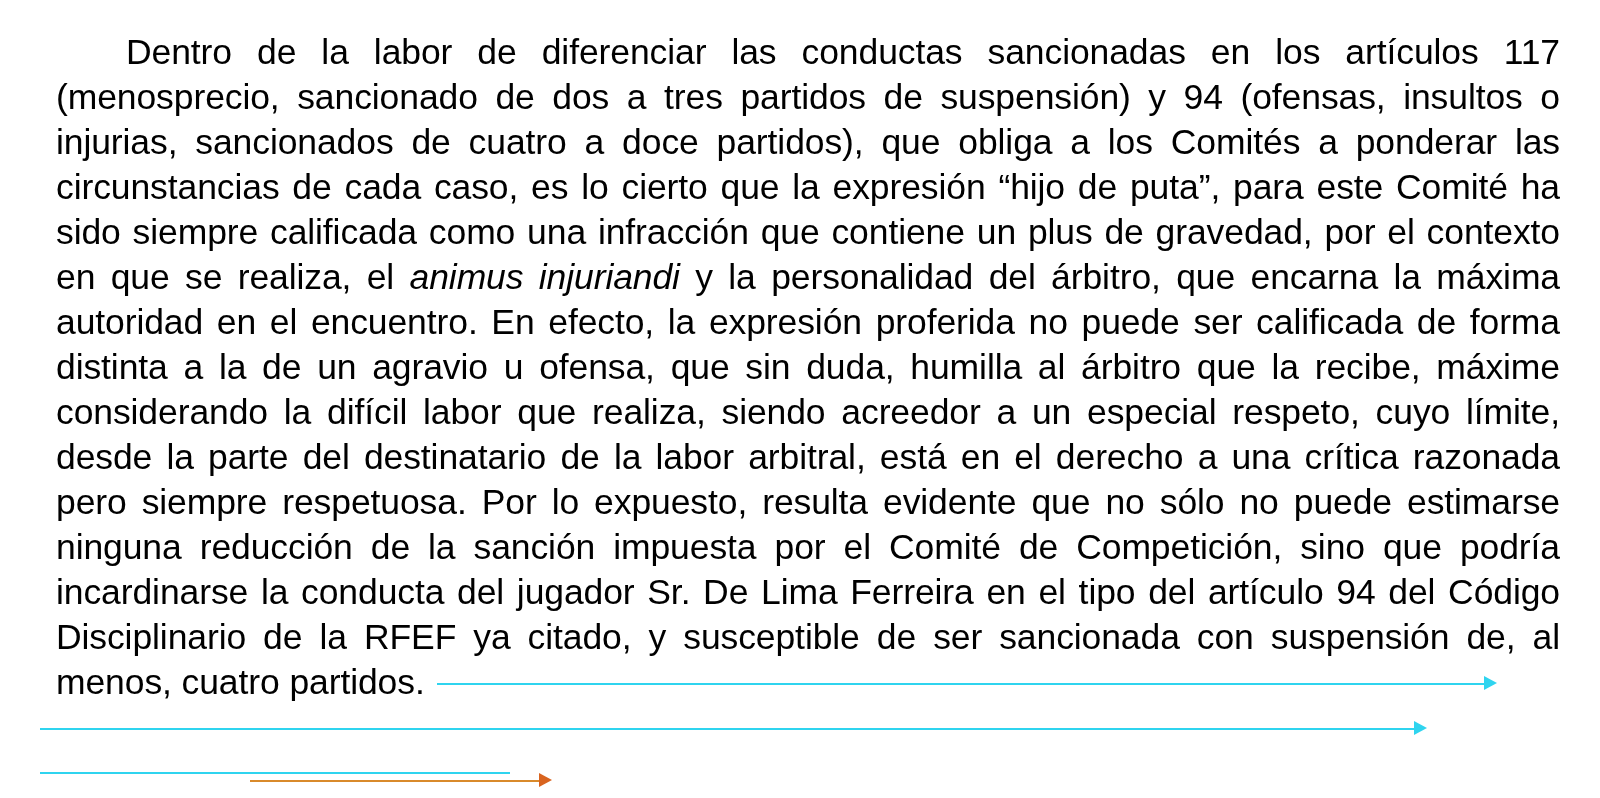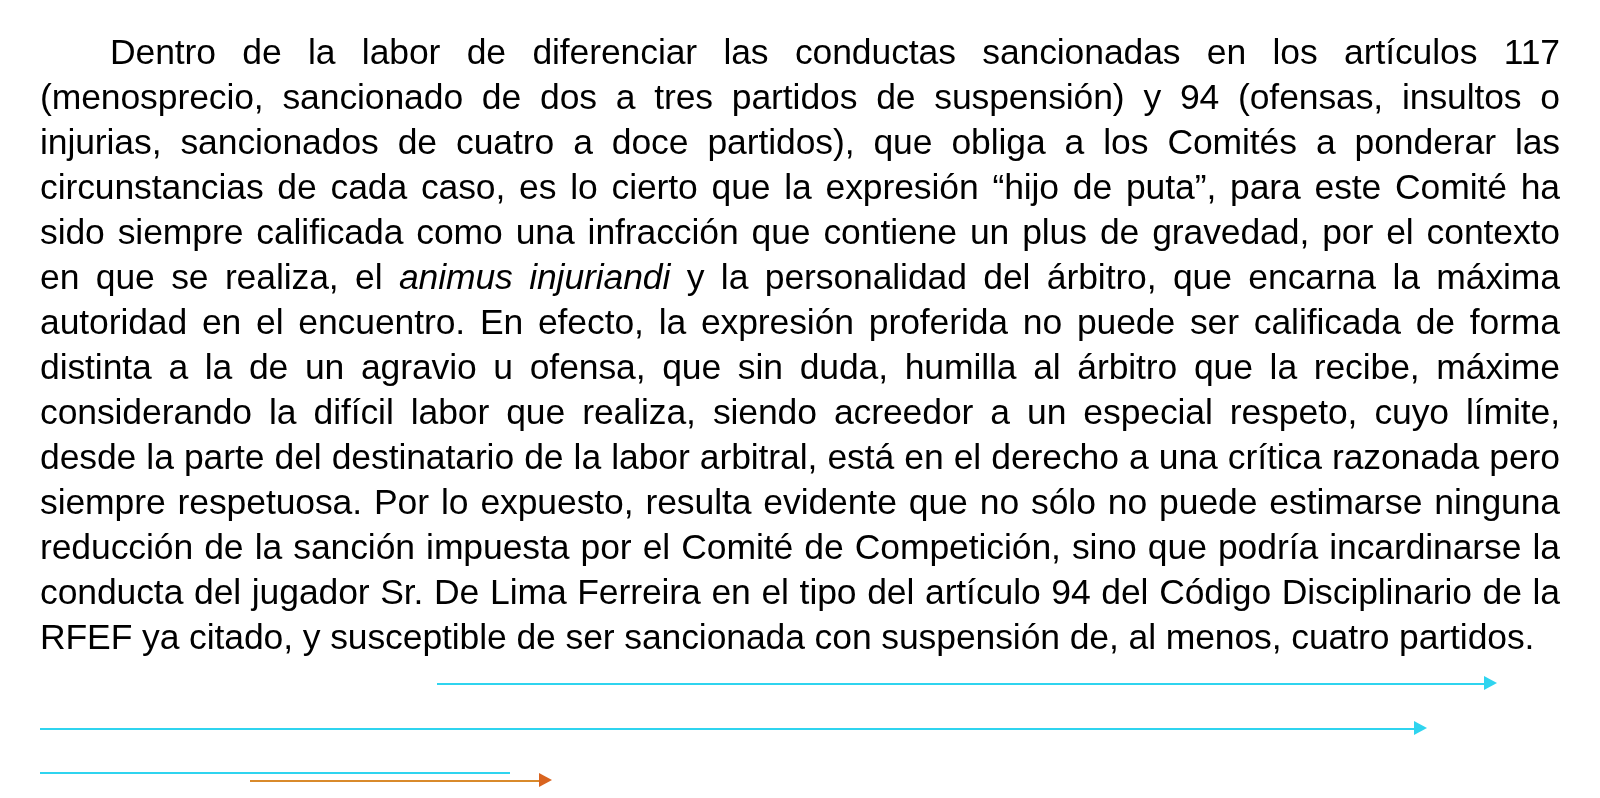--- a/index.html
+++ b/index.html
@@ -12,21 +12,21 @@
     height: 798px;
     font-family: "Liberation Sans", sans-serif;
     color: #000000;
     overflow: hidden;
   }
   #page {
     position: relative;
     width: 1600px;
     height: 594px;
     box-sizing: border-box;
-    padding: 30px 40px 0 40px;
+    padding: 30px 40px 0 56px;
   }
   .doc-paragraph {
     font-size: 35.5px;
     line-height: 45px;
     text-align: justify;
     text-justify: inter-word;
     text-indent: 70px;
     letter-spacing: -0.1px;
     word-spacing: 0px;
     margin: 0;

